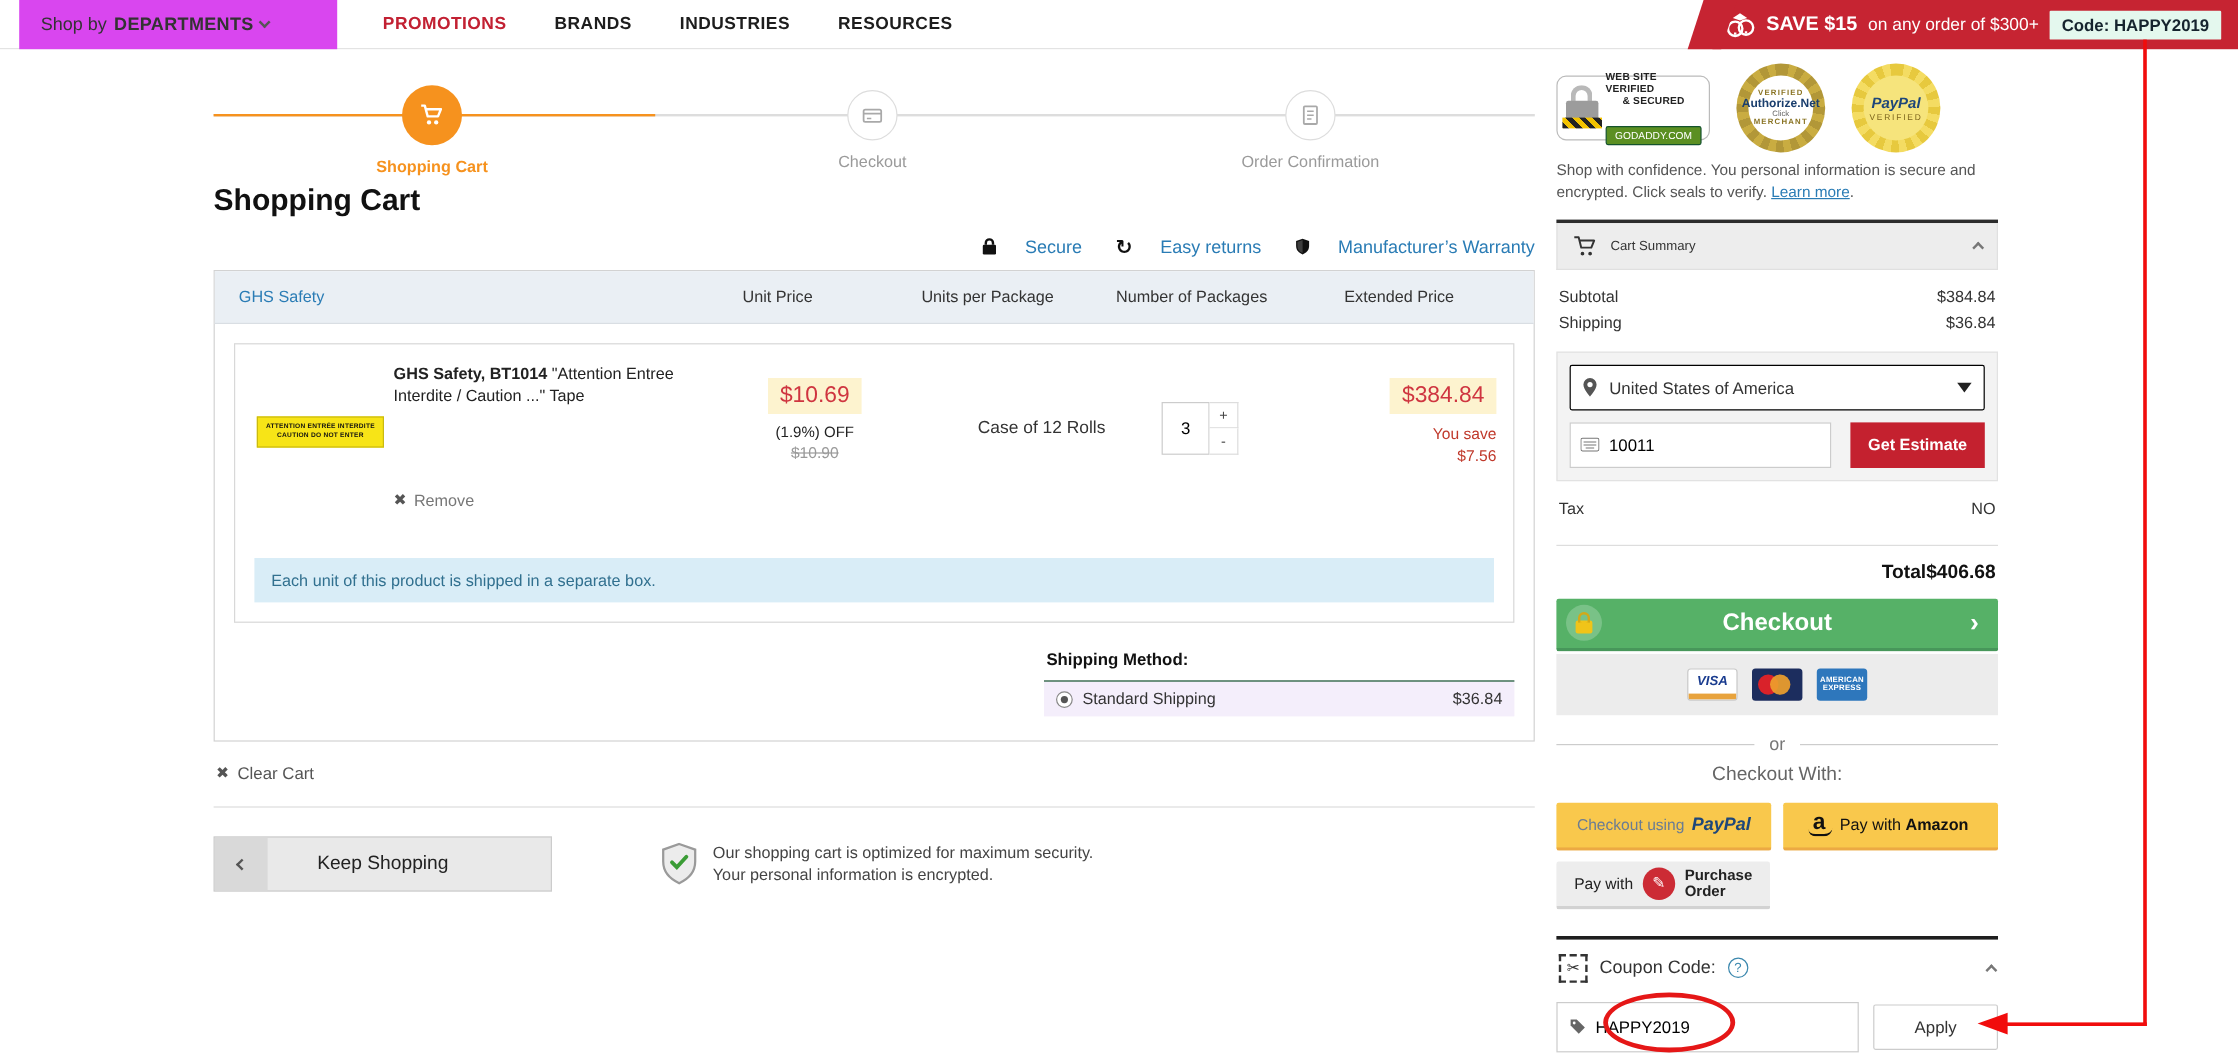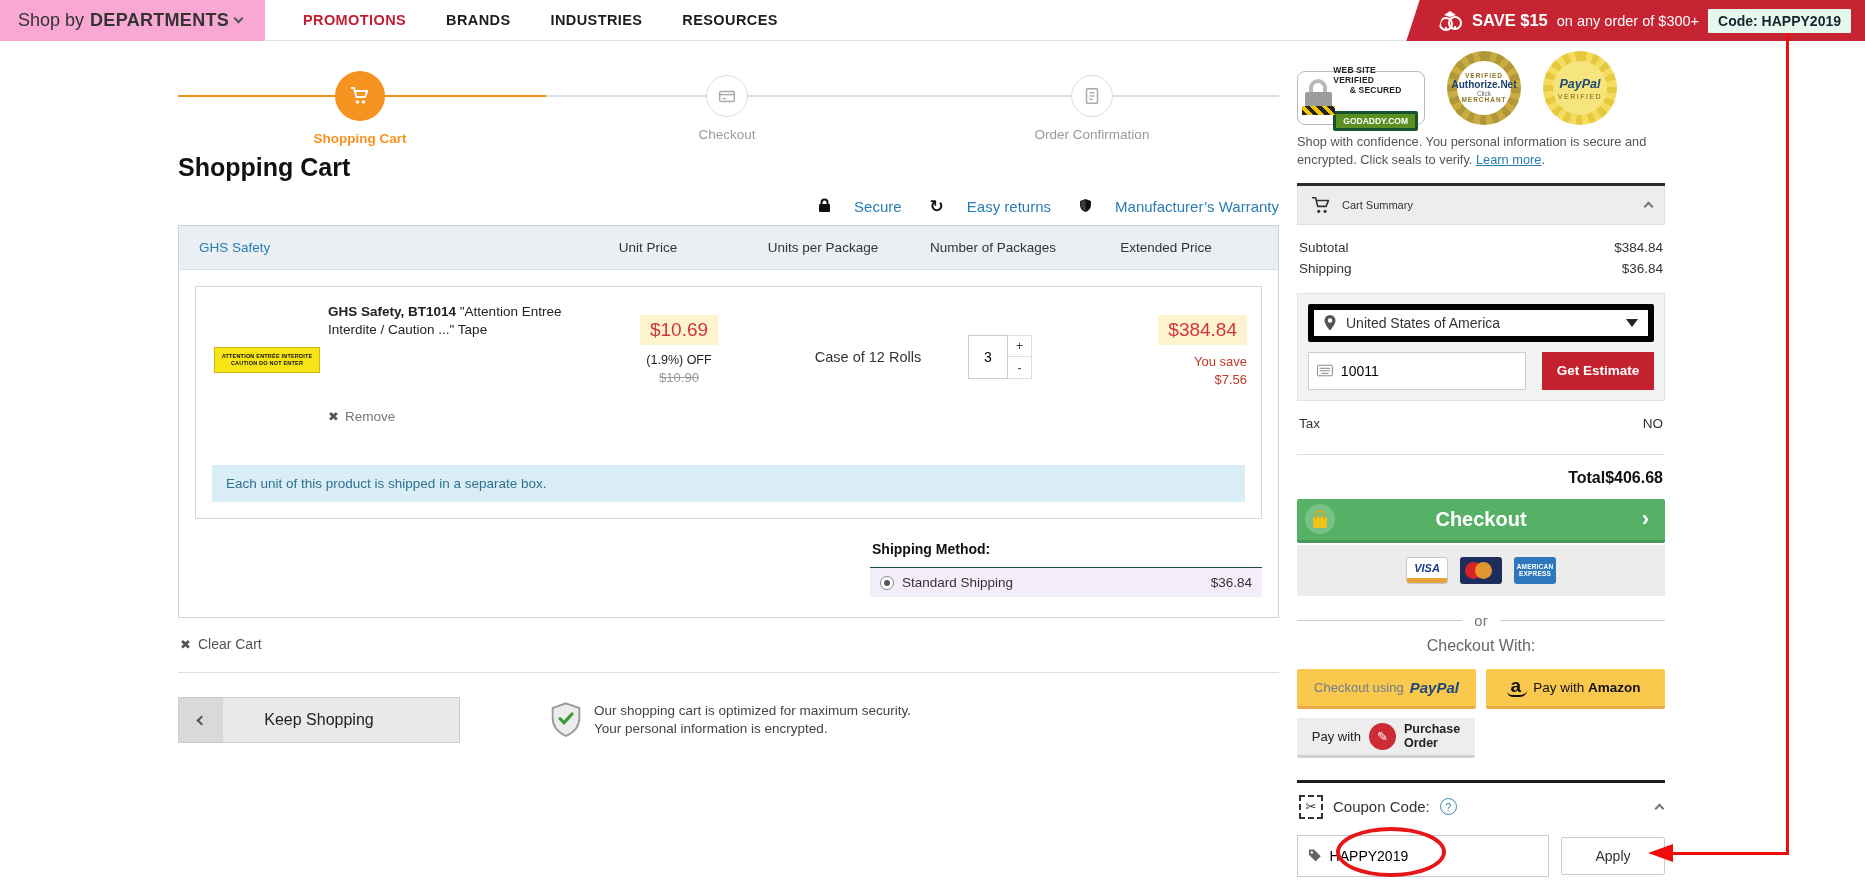--- a/index.html
+++ b/index.html
@@ -3,22 +3,22 @@
 <meta charset="utf-8">
 <style>
   * { margin:0; padding:0; box-sizing:border-box; }
   html,body { width:1865px; height:881px; overflow:hidden; background:#fff;
     font-family:"Liberation Sans","DejaVu Sans",sans-serif; color:#333; }
   .page { position:relative; width:1865px; height:881px; }
 
   
   .topnav { position:absolute; top:0; left:0; width:100%; height:41px; background:#fff;
     border-bottom:1px solid #e3e3e3; display:flex; align-items:center; }
-  .shopby { height:41px; width:265px; background:#f9a8d4; display:flex; align-items:center;
-    padding:0 18px; font-size:18px; gap:6px; cursor:pointer; }
+  .shopby { height:41px; width:265px; background:#d946ef; display:flex; align-items:center;
+    padding:0 18px; font-size:15px; gap:6px; cursor:pointer;margin-left:16px; }
   .shopby b { font-weight:bold; letter-spacing:.3px; }
   .chev { display:inline-block; width:7px; height:7px; border-right:2px solid #555; border-bottom:2px solid #555; }
   .chev.down { transform:rotate(45deg); margin-top:-4px; }
   .chev.up   { transform:rotate(-135deg); margin-top:4px; }
   .chev.left { transform:rotate(135deg); }
   .navitems { display:flex; align-items:center; gap:40px; margin-left:38px; }
   .navitem { font-weight:bold; font-size:14.5px; letter-spacing:.4px; color:#1d1d1d; cursor:pointer; }
   .navitem.promo { color:#c22032; }
   .banner { position:absolute; right:0; top:0; height:41px; background:#c62432; display:flex;
     align-items:center; padding:0 14px 0 10px; gap:9px; }
@@ -99,33 +99,33 @@
   .bottom-row { display:flex; align-items:center; }
   .keep-btn { position:relative; width:282px; height:46px; background:#e9e9e9; border:1px solid #ccc;
     display:flex; align-items:center; justify-content:center; font-size:16px; color:#222; cursor:pointer; }
   .keep-btn .lchev { position:absolute; left:0; top:0; width:44px; height:100%; background:#d9d9d9;
     display:flex; align-items:center; justify-content:center; }
   .sec-note { display:flex; align-items:center; gap:12px; margin-left:90px; }
   .sec-note .txt { font-size:13.5px; color:#444; line-height:1.35; }
 
   
   .sidebar { position:absolute; left:1297px; top:41px; width:368px; }
-  .seals-row { display:flex; align-items:flex-end; gap:22px; padding-top:14px; height:84px; }
+  .seals-row { display:flex; align-items:center; gap:22px; padding-top:14px; height:84px; }
   .gd-seal { width:128px; height:54px; border:1px solid #bbb; border-radius:8px; display:flex;
     align-items:center; gap:6px; padding:4px 6px; cursor:pointer; background:#fff; }
   .gd-lock { position:relative; width:30px; height:40px; }
   .gd-lock .shackle { position:absolute; top:1px; left:5px; width:18px; height:16px;
     border:4px solid #b9b9b9; border-bottom:none; border-radius:10px 10px 0 0; }
   .gd-lock .body { position:absolute; top:14px; left:1px; width:27px; height:20px; background:#9c9c9c; border-radius:2px; }
   .gd-lock .stripe { position:absolute; top:28px; left:-2px; width:33px; height:9px;
     background:repeating-linear-gradient(45deg,#222 0 4px,#f2c200 4px 8px); }
   .gd-txt { display:flex; flex-direction:column; align-items:center; flex:1; }
   .gd-txt .l1 { font-size:8.5px; font-weight:bold; color:#222; letter-spacing:.2px; }
-  .gd-badge { margin-top:16px; background:#5b8f22; color:#fff; font-size:8.5px; font-weight:bold;
-    padding:2px 7px; border-radius:2px; border:3px solid #14532d; }
+  .gd-badge { margin-top:16px; background:#5b8f22; color:#fff; font-size:8.5px; font-weight:normal;
+    padding:2px 7px; border-radius:2px; border:1px solid #14532d; }
   .seal-burst { width:74px; height:74px; border-radius:50%; display:flex; align-items:center;
     justify-content:center; cursor:pointer; }
   .seal-burst.gold { background:repeating-conic-gradient(#b29738 0 11deg,#c9ac41 11deg 22deg); }
   .seal-burst.yellow { background:repeating-conic-gradient(#e7c93e 0 11deg,#f4dc62 11deg 22deg); }
   .seal-inner { width:54px; height:54px; border-radius:50%; background:#fff; display:flex;
     flex-direction:column; align-items:center; justify-content:center; text-align:center; }
   .seal-burst.yellow .seal-inner { background:#f6e47c; }
   .ring-word { font-size:6.5px; color:#fff; letter-spacing:1px; font-weight:bold; line-height:1; }
   .az-name { font-size:10px; font-weight:bold; color:#1b3f6e; }
   .az-sub { font-size:6.5px; color:#666; }
@@ -136,21 +136,21 @@
   .confidence a { color:#2a7cb5; text-decoration:underline; cursor:pointer; }
 
   .panel { border-top:3px solid #2c2c2c; margin-top:14px; }
   .panel-head { background:#ededed; border:1px solid #e0e0e0; border-top:none; display:flex;
     align-items:center; gap:10px; padding:9px 12px; cursor:pointer; }
   .panel-head .title { font-size:11px; color:#333; }
   .panel-head .chev { margin-left:auto; border-color:#777; }
   .sum-rows { padding:12px 2px 10px; font-size:13.5px; }
   .srow { display:flex; justify-content:space-between; padding:3px 0; }
   .estimate-box { background:#f3f3f3; border:1px solid #e2e2e2; padding:10px; margin-top:4px; }
-  .sel { background:#fff; border:6px solid #000000; border-radius:2px; height:38px; display:flex;
+  .sel { background:#fff; border:1px solid #000000; border-radius:2px; height:38px; display:flex;
     align-items:center; padding:0 10px; gap:10px; font-size:14px; cursor:pointer; }
   .sel .arr { margin-left:auto; width:0; height:0; border-left:6px solid transparent;
     border-right:6px solid transparent; border-top:8px solid #222; }
   .zip-row { display:flex; margin-top:10px; gap:16px; }
   .zip-input-wrap { flex:1; background:#fff; border:1px solid #ccc; height:38px; display:flex;
     align-items:center; padding:0 8px; gap:8px; }
   .zip-input { border:none; outline:none; font-size:14px; width:100%; font-family:inherit; }
   .estimate-btn { width:112px; height:38px; background:#c4212f; color:#fff; border:none;
     font-weight:bold; font-size:13.5px; cursor:pointer; font-family:inherit; }
   .sum-div { border:none; border-top:1px solid #ddd; margin:10px 0; }

